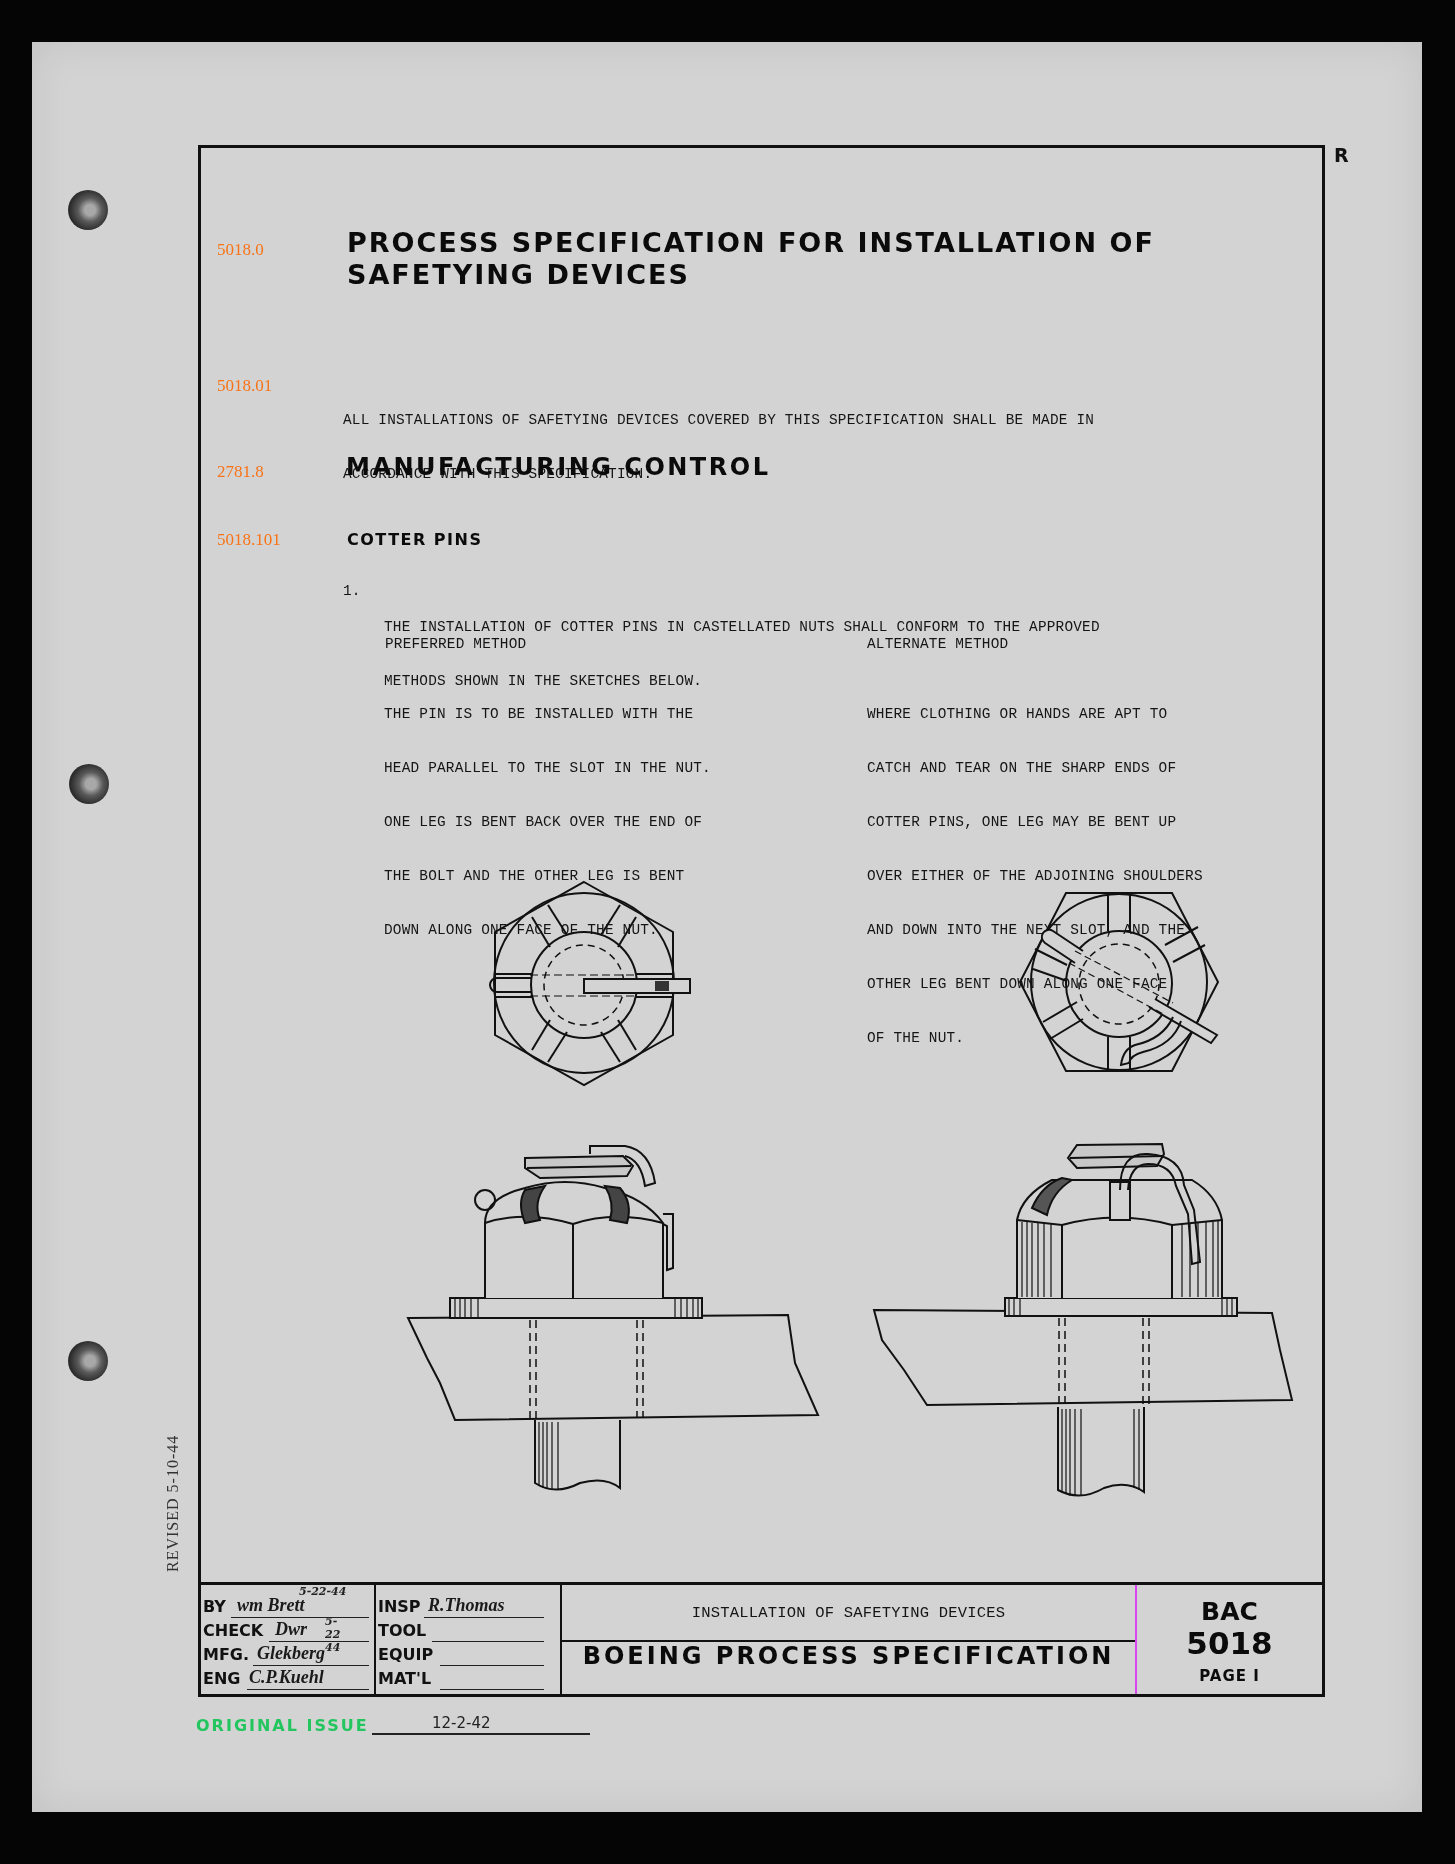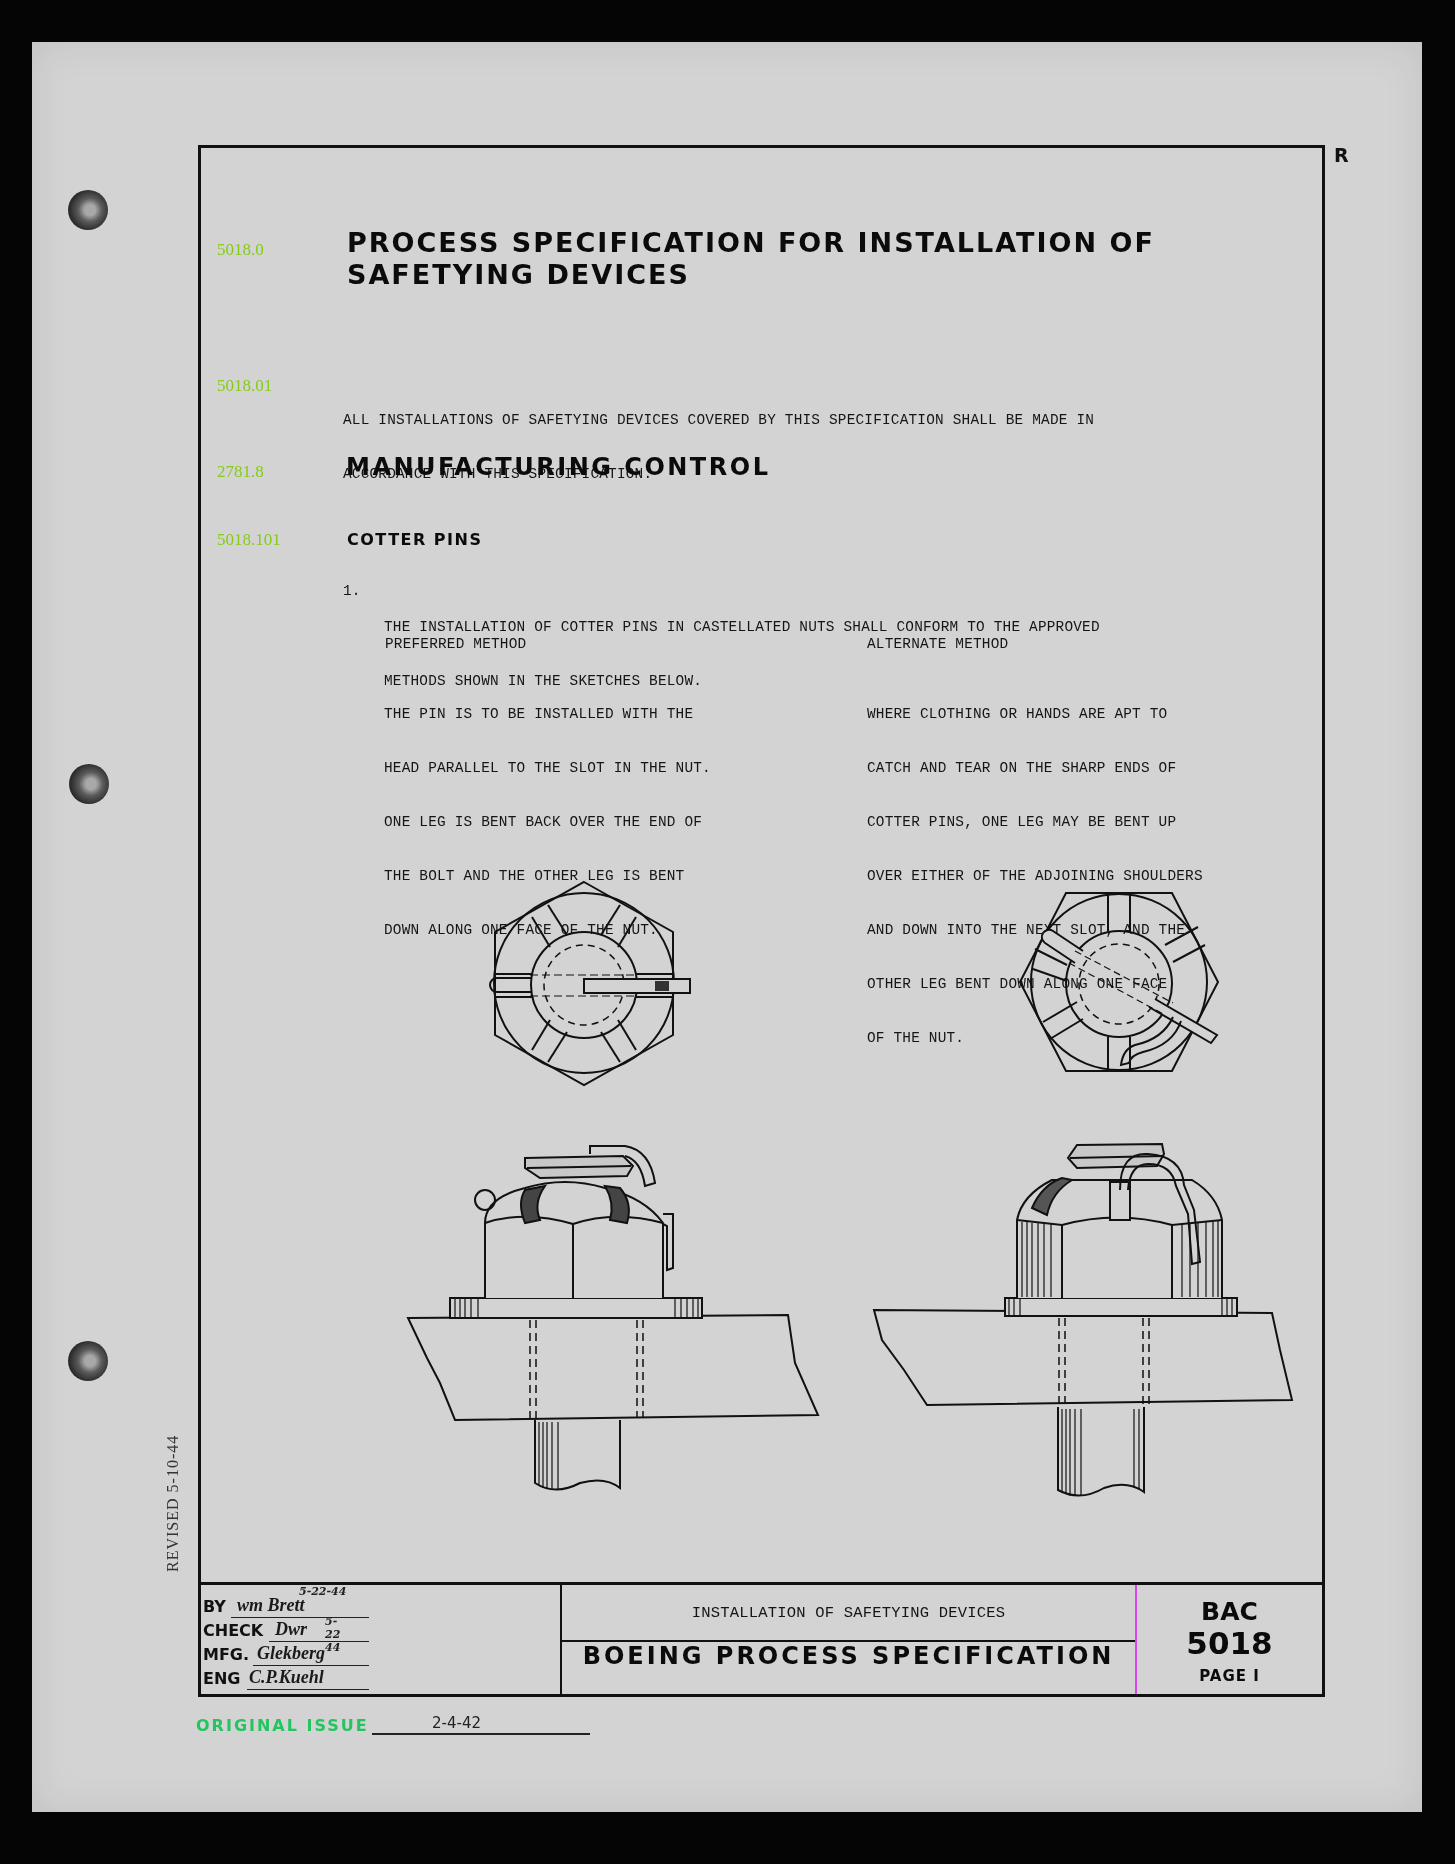--- a/index.html
+++ b/index.html
@@ -19,21 +19,21 @@
     }
     .frame {
       position: absolute; left: 198px; top: 145px; width: 1127px; height: 1550px;
       border: 3px solid #111; border-bottom: none; box-sizing: border-box;
     }
     .rev-mark {
       position: absolute; left: 1334px; top: 144px;
       font-family: "DejaVu Sans", sans-serif; font-weight: bold; font-size: 19px; color: #111;
     }
     .abs { position: absolute; color: #111; }
-    .secnum { font-family: "Liberation Serif", serif; font-size: 17px; color: #84cc16; }
+    .secnum { font-family: "Liberation Serif", serif; font-size: 17px; color: #f97316; }
     .h-big {
       font-family: "DejaVu Sans", sans-serif; font-weight: bold; font-size: 27px;
       letter-spacing: 2px; line-height: 32px; color: #0b0b0b;
     }
     .h-med {
       font-family: "DejaVu Sans", sans-serif; font-weight: bold; font-size: 16px;
       letter-spacing: 1.5px; color: #0b0b0b;
     }
     .tw {
       font-family: "Liberation Mono", monospace; font-size: 15.5px; line-height: 18px;
@@ -304,30 +304,49 @@
       <span>MFG.</span>
       <span class="line" style="left:50px;"></span>
       <span class="hand" style="left:54px;">Glekberg</span>
     </div>
     <div class="sig-row" style="top:84px;">
       <span>ENG</span>
       <span class="line" style="left:44px;"></span>
       <span class="hand" style="left:46px;">C.P.Kuehl</span>
     </div>
   </div>
+  <div class="cell tb-insp">
+    <div class="sig-row" style="top:12px;">
+      <span>INSP</span>
+      <span class="line" style="left:46px;"></span>
+      <span class="hand" style="left:50px;">R.Thomas</span>
+    </div>
+    <div class="sig-row" style="top:36px;">
+      <span>TOOL</span>
+      <span class="line" style="left:54px;"></span>
+    </div>
+    <div class="sig-row" style="top:60px;">
+      <span>EQUIP</span>
+      <span class="line" style="left:62px;"></span>
+    </div>
+    <div class="sig-row" style="top:84px;">
+      <span>MAT'L</span>
+      <span class="line" style="left:62px;"></span>
+    </div>
+  </div>
   <div class="cell tb-title">
     <div class="upper">
         <span>INSTALLATION OF SAFETYING DEVICES</span>
       </div>
     <div class="lower">
         <span>BOEING PROCESS SPECIFICATION</span>
       </div>
   </div>
   <div class="cell tb-num">
     <div class="c" style="top:12px; font-size:25px;">BAC</div>
     <div class="c" style="top:40px; font-size:31px;">5018</div>
     <div class="c" style="top:82px; font-size:15px; letter-spacing:1px;">PAGE I</div>
   </div>
 </div>
 
 <div class="orig">ORIGINAL  ISSUE</div>
 <div class="orig-line"></div>
-<div class="orig-val">2-4-42</div>
+<div class="orig-val">12-2-42</div>
 
 </body></html>

